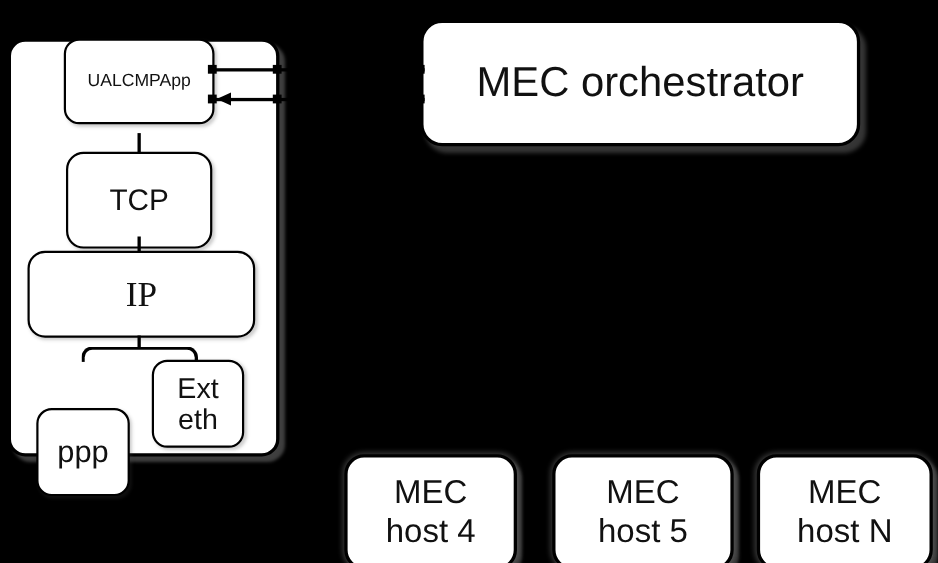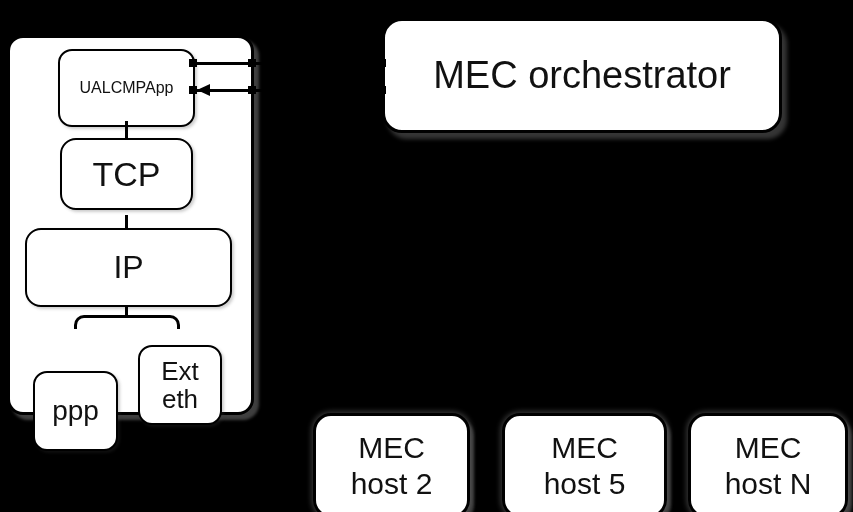--- a/index.html
+++ b/index.html
@@ -29,25 +29,25 @@
   }
   .outer {
     border-width: 3px;
     z-index: 1;
   }
   #ue-container {
     left: 7px; top: 35px; width: 247px; height: 380px;
     border-radius: 16px;
     box-shadow: 5px 5px 3px rgba(115,115,115,0.55);
   }
-  #node-ualcmpapp { left: 58px;  top: 49px;  width: 137px; height: 78px; font-size: 16px; }
-  #node-tcp       { left: 60px;  top: 138px; width: 133px; height: 72px; font-size: 34px; border-radius: 16px; }
-  #node-ip        { left: 25px;  top: 228px; width: 207px; height: 79px; font-size: 32px; border-radius: 16px; }
+  #node-ualcmpapp { left: 58px;  top: 35px;  width: 137px; height: 78px; font-size: 16px; }
+  #node-tcp       { left: 60px;  top: 138px; width: 133px; height: 88px; font-size: 27px; border-radius: 16px; }
+  #node-ip        { left: 25px;  top: 228px; width: 207px; height: 79px; font-size: 32px; border-radius: 16px; font-family: Liberation Serif, serif; }
   #node-ppp       { left: 33px;  top: 327px; width: 85px;  height: 80px; font-size: 28px; margin-top: 44px; }
-  #node-ext-eth   { left: 138px; top: 345px; width: 84px;  height: 80px; font-size: 26px; line-height: 1.08; }
+  #node-ext-eth   { left: 138px; top: 327px; width: 84px;  height: 80px; font-size: 26px; line-height: 1.08; }
   #node-orchestrator {
     left: 382px; top: 18px; width: 400px; height: 115px;
     border-radius: 20px; font-size: 38px;
     box-shadow: 5px 6px 4px rgba(105,105,105,0.5);
   }
   .host {
     top: 413px; height: 105px;
     border-radius: 18px; font-size: 30px; line-height: 36px;
     box-shadow: 0 0 5px 2px rgba(110,110,110,0.45), 4px 5px 3px rgba(110,110,110,0.5);
   }
@@ -126,21 +126,21 @@
   <div class="endpoint ep-b2"></div>
   <div class="endpoint ep-b3"></div>
   <div id="arrowhead-to-app"></div>
 
   <div class="node outer" id="node-orchestrator">
     <span>MEC orchestrator</span>
   </div>
 
   <div class="node outer host" id="node-host1">
     <span>MEC</span>
-    <span>host 2</span>
+    <span>host 4</span>
   </div>
   <div class="node outer host" id="node-host2">
     <span>MEC</span>
     <span>host 5</span>
   </div>
   <div class="node outer host" id="node-hostn">
     <span>MEC</span>
     <span>host N</span>
   </div>
 

